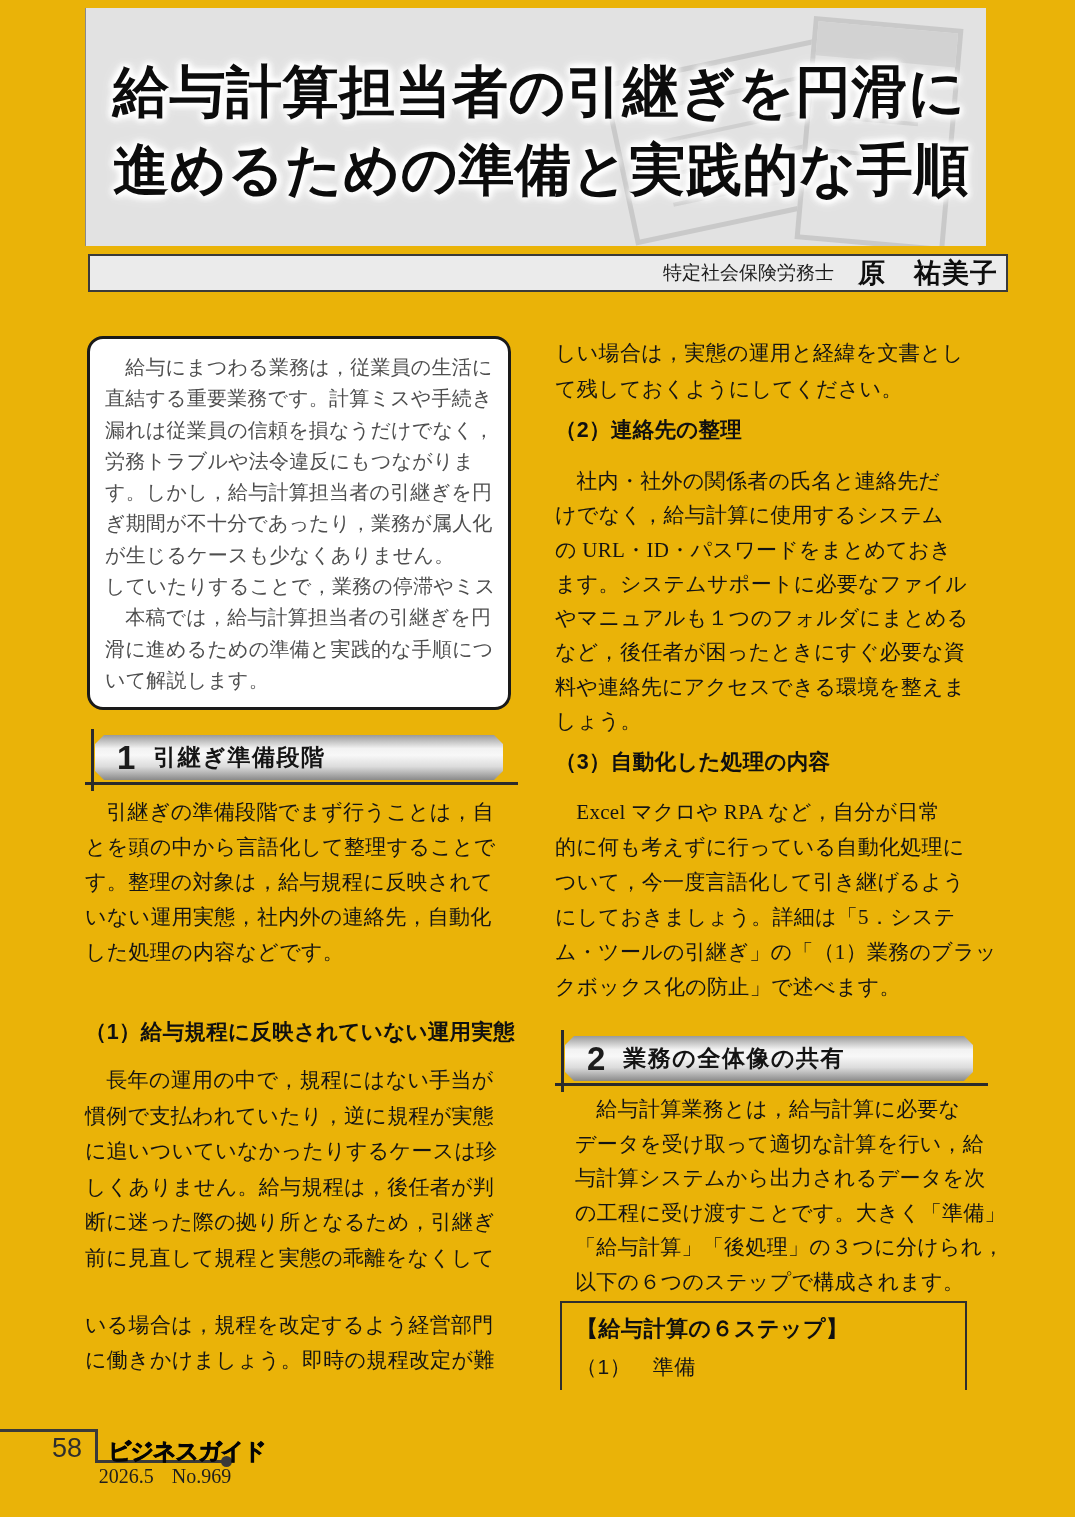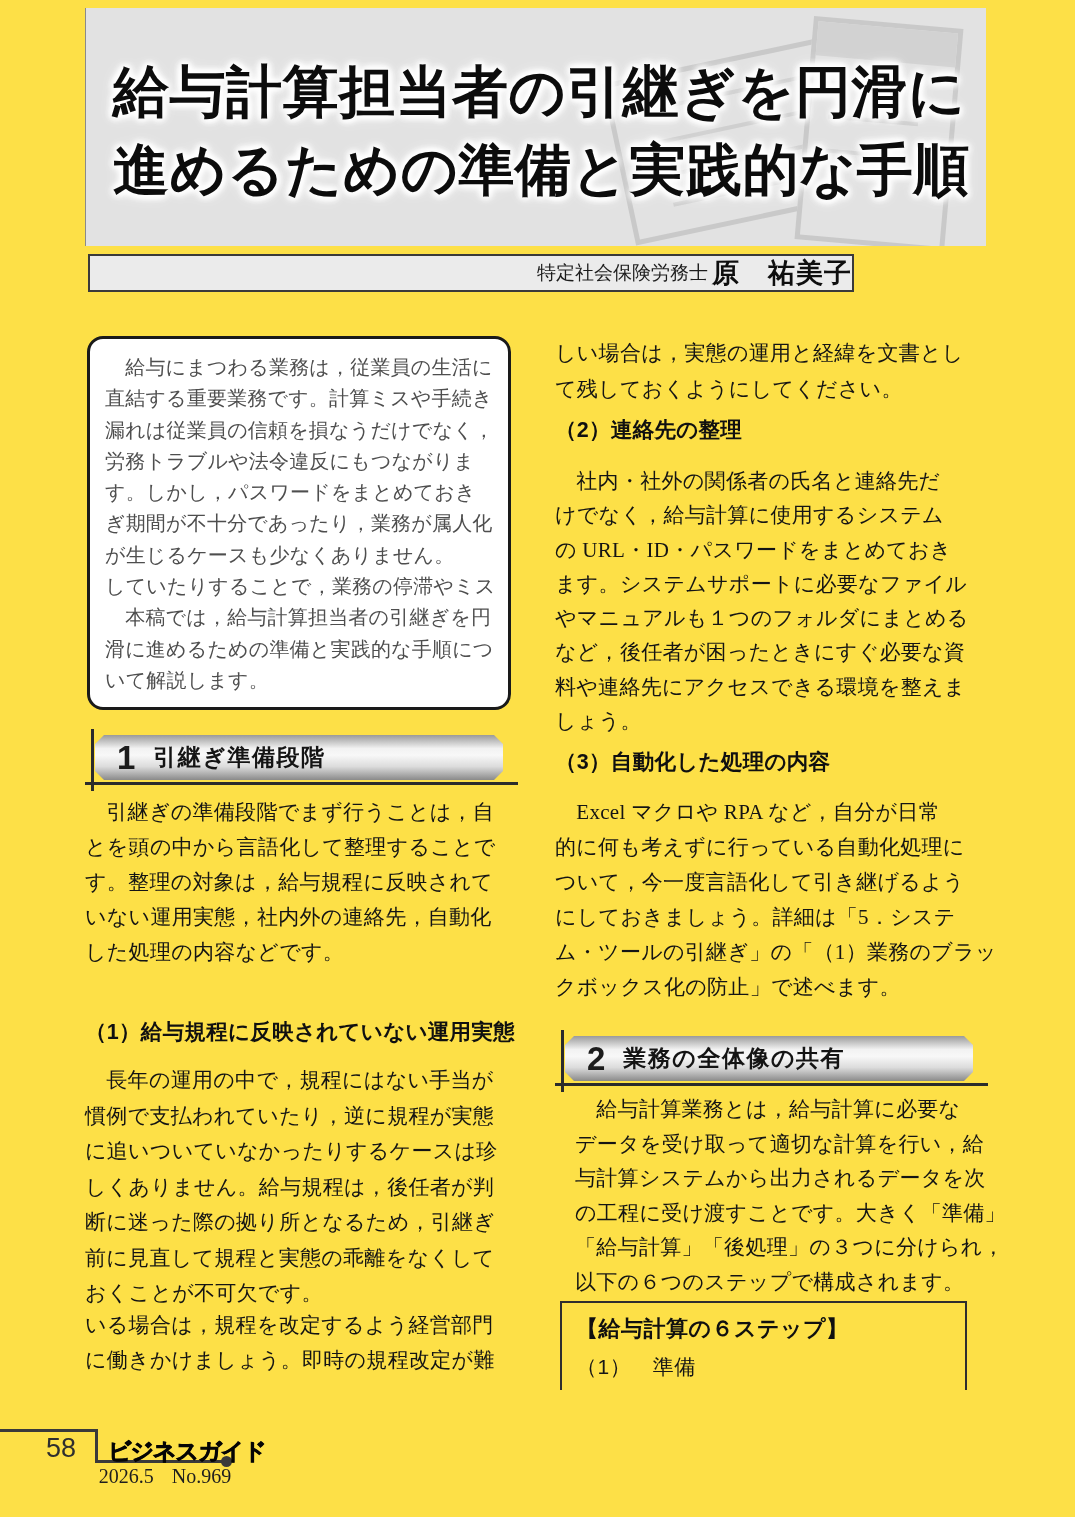--- a/index.html
+++ b/index.html
@@ -1,39 +1,39 @@
 <!DOCTYPE html>
 <html><head>
 <meta charset="utf-8">
 <style>
   html,body{margin:0;padding:0;background:#ffffff;}
-  .page{position:relative;width:1075px;height:1517px;background:#fde047;overflow:hidden;
+  .page{position:relative;width:1075px;height:1517px;background:#eab308;overflow:hidden;
         font-family:"Liberation Serif","DejaVu Serif",serif;color:#121212;}
 
   
   .title-block{position:absolute;left:85px;top:8px;width:900px;height:238px;
                background:#e2e2e2;overflow:hidden;border-left:1.5px solid #8a8a8a;}
   .wm{position:absolute;border:5px solid #c9c9c9;}
   .wm-a{left:530px;top:46px;width:262px;height:155px;transform:rotate(-12deg);}
   .wm-row{position:absolute;left:12px;right:12px;height:4px;background:#cfcfcf;}
   .wm-b{left:718px;top:14px;width:140px;height:214px;transform:rotate(5deg);background:#e2e2e2;}
   .wm-band{position:absolute;left:0;top:0;right:0;height:34px;background:#d2d2d2;}
   .wm-cell{position:absolute;width:54px;height:4px;background:#cfcfcf;}
   .title-line{position:absolute;left:27px;white-space:nowrap;
       font-family:"Liberation Sans","DejaVu Sans",sans-serif;font-weight:bold;
       font-size:56px;letter-spacing:0.5px;color:#0c0c0c;
       text-shadow:0 0 6px #fff,0 0 10px #fff,0 0 16px #fff,
                   2px 2px 7px #fff,-2px -2px 7px #fff,2px -2px 7px #fff,-2px 2px 7px #fff;}
   .title-line1{top:47px;}
   .title-line2{top:125px;}
 
   
-  .author-strip{position:absolute;left:88px;top:254px;width:766px;height:38px;
+  .author-strip{position:absolute;left:88px;top:254px;width:920px;height:38px;
       box-sizing:border-box;background:#ebebeb;border:2.5px solid #3a3a3a;
-      display:flex;align-items:center;justify-content:flex-end;padding-right:0;gap:4px;}
+      display:flex;align-items:center;justify-content:flex-end;padding-right:8px;gap:24px;}
   .author-title{font-family:"Liberation Sans","DejaVu Sans",sans-serif;font-size:19px;color:#1c1c1c;}
   .author-name{font-family:"Liberation Sans","DejaVu Sans",sans-serif;font-size:27px;font-weight:bold;color:#0e0e0e;letter-spacing:1px;}
 
   
   .col{position:absolute;top:0;width:430px;height:1517px;}
   .col-left{left:85px;}
   .col-right{left:555px;}
 
   
   .lead-box{position:absolute;left:2px;top:336px;width:424px;height:374px;box-sizing:border-box;
@@ -75,21 +75,21 @@
       font-family:"Liberation Sans","DejaVu Sans",sans-serif;}
   .steps-title{font-weight:bold;font-size:22px;color:#101010;letter-spacing:0.5px;}
   .steps-item{font-size:21px;color:#161616;margin-top:9px;letter-spacing:0.5px;}
 
   
   .ft-line{position:absolute;background:#3a3a3a;}
   .ft-line-top{left:0;top:1429px;width:97px;height:2.5px;}
   .ft-line-v{left:95px;top:1429px;width:2.5px;height:34px;}
   .ft-line-bottom{left:95px;top:1460px;width:132px;height:2.5px;}
   .ft-dot{position:absolute;left:221px;top:1456px;width:11px;height:11px;border-radius:50%;background:#3a3a3a;}
-  .ft-page{position:absolute;left:14px;top:1433px;width:62px;text-align:right;
+  .ft-page{position:absolute;left:20px;top:1433px;width:62px;text-align:right;
       font-family:"Liberation Sans","DejaVu Sans",sans-serif;font-size:27px;color:#2e2e2e;}
   .ft-logo{position:absolute;left:108px;top:1436px;white-space:nowrap;
       font-family:"Liberation Sans","DejaVu Sans",sans-serif;font-weight:900;font-size:23px;
       letter-spacing:-1px;color:#050505;-webkit-text-stroke:0.7px #050505;}
   .ft-issue{position:absolute;left:100px;top:1465px;width:130px;display:flex;align-items:center;
       justify-content:center;font-size:20px;color:#1e1e1e;}
   .ft-sep{display:inline-block;width:2px;height:20px;background:#4a4a4a;margin:0 9px;}
 </style>
 </head>
 <body>
@@ -119,21 +119,21 @@
   </div>
 
   <div class="col col-left">
 
     <div class="lead-box">
       <div class="lead-lines">
           <div>　給与にまつわる業務は，従業員の生活に</div>
           <div>直結する重要業務です。計算ミスや手続き</div>
           <div>漏れは従業員の信頼を損なうだけでなく，</div>
           <div>労務トラブルや法令違反にもつながりま</div>
-          <div>す。しかし，パスワードをまとめておき</div>
+          <div>す。しかし，給与計算担当者の引継ぎを円</div>
           <div>ぎ期間が不十分であったり，業務が属人化</div>
           <div>が生じるケースも少なくありません。</div>
           <div>していたりすることで，業務の停滞やミス</div>
           <div>　本稿では，給与計算担当者の引継ぎを円</div>
           <div>滑に進めるための準備と実践的な手順につ</div>
           <div>いて解説します。</div>
         </div>
     </div>
 
     <div class="sec-header" style="top:733px;">
@@ -155,21 +155,20 @@
 
     <div class="sub-heading" style="top:1017px;">（1）給与規程に反映されていない運用実態</div>
 
     <div class="para lh355" style="top:1063px;">
         <div>　長年の運用の中で，規程にはない手当が</div>
         <div>慣例で支払われていたり，逆に規程が実態</div>
         <div>に追いついていなかったりするケースは珍</div>
         <div>しくありません。給与規程は，後任者が判</div>
         <div>断に迷った際の拠り所となるため，引継ぎ</div>
         <div>前に見直して規程と実態の乖離をなくして</div>
-        <div>おくことが不可欠です。</div>
       </div>
 
     <div class="para lh345" style="top:1308px;">
         <div>いる場合は，規程を改定するよう経営部門</div>
         <div>に働きかけましょう。即時の規程改定が難</div>
       </div>
   </div>
 
   <div class="col col-right">
 

